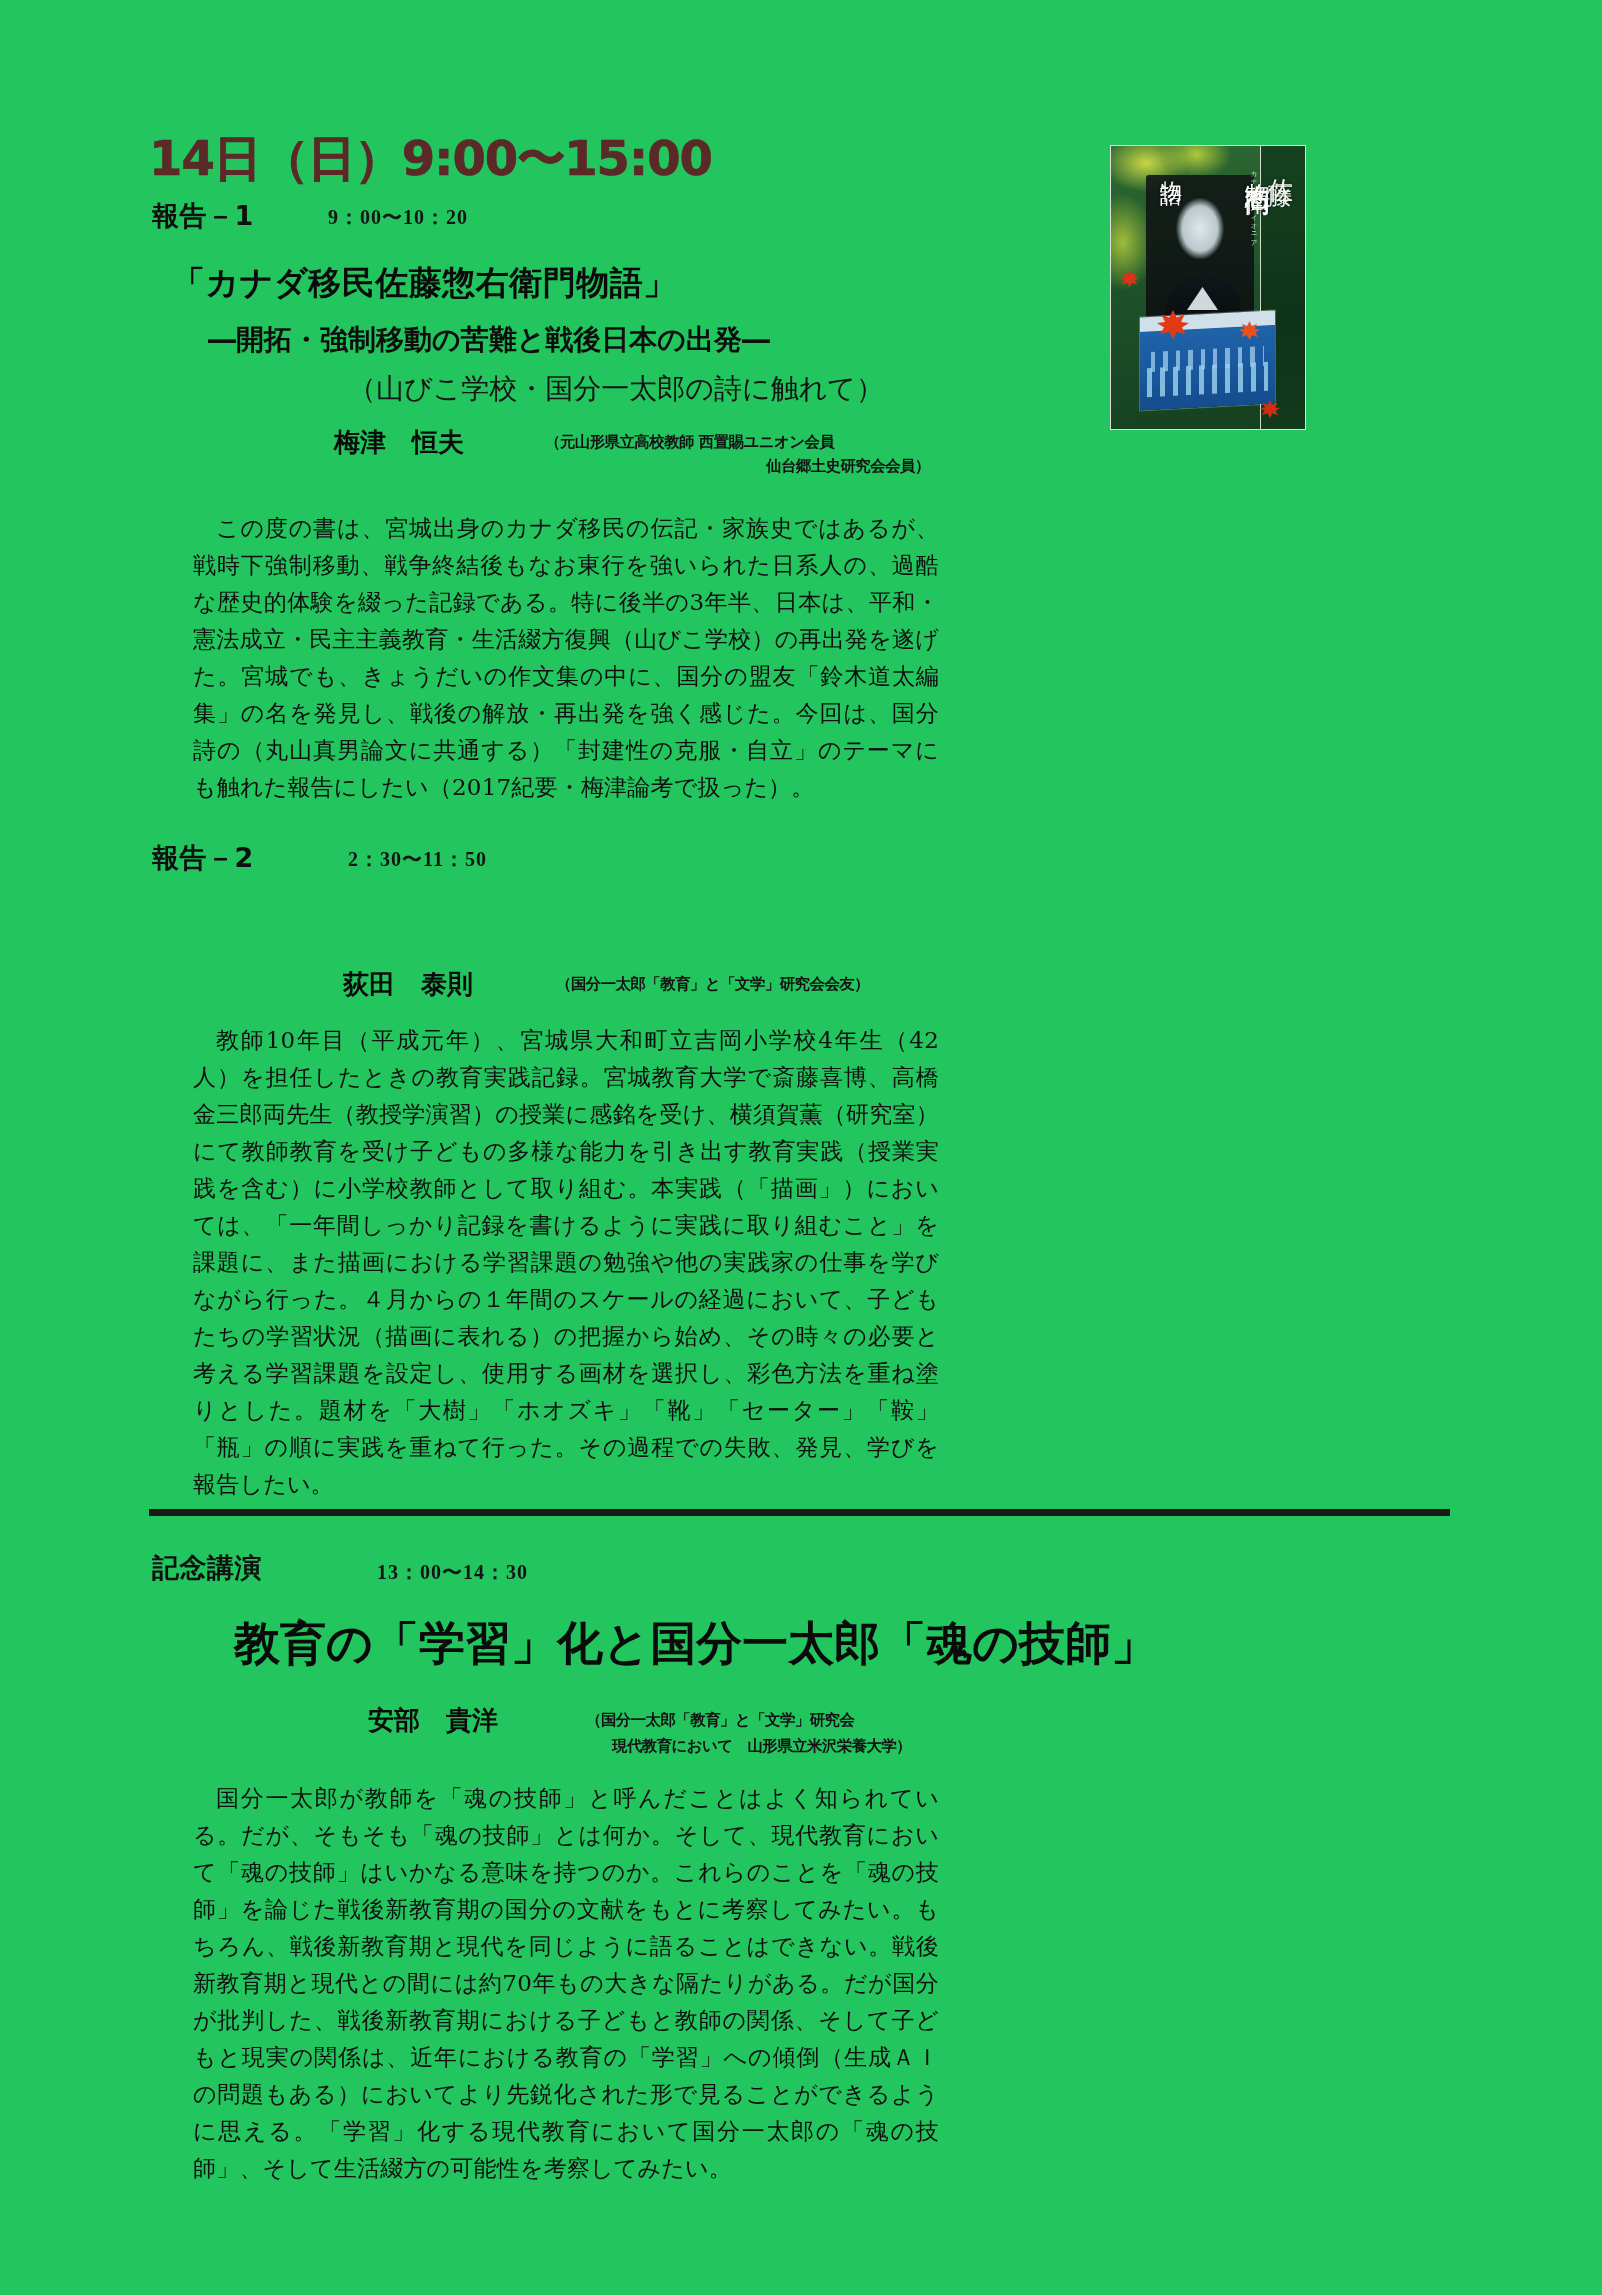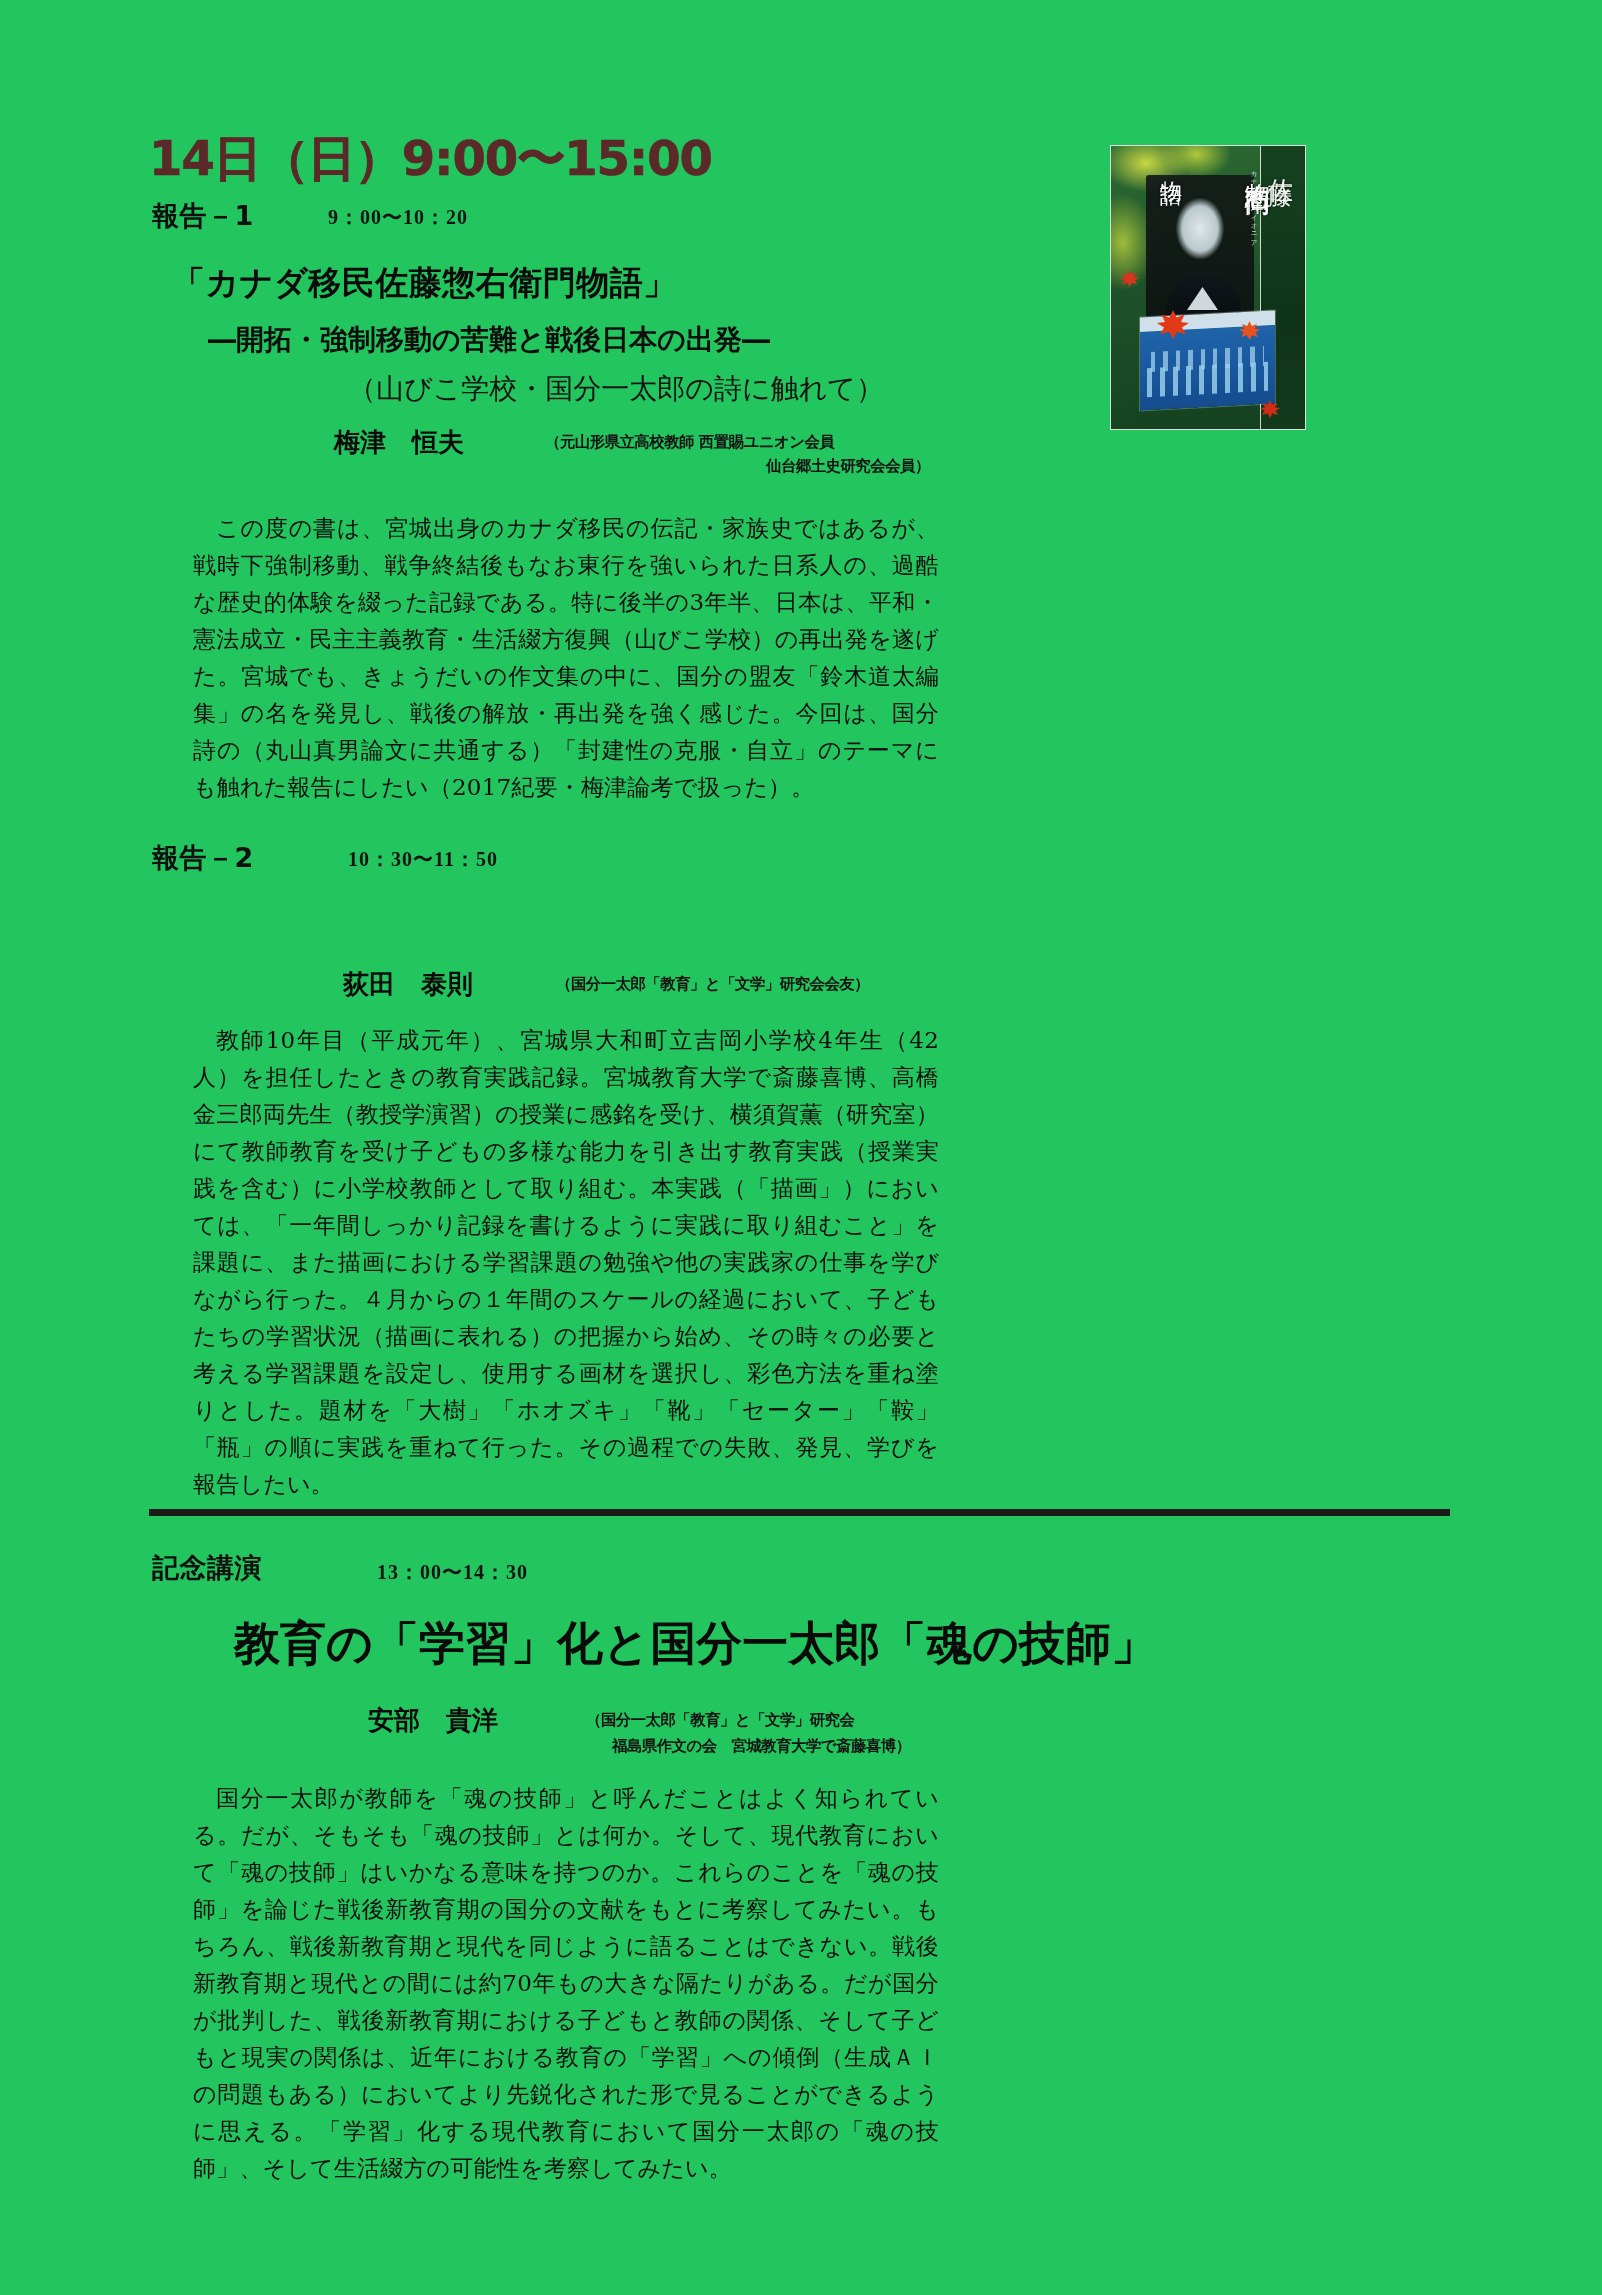--- a/index.html
+++ b/index.html
@@ -248,39 +248,39 @@
 
   <div class="speaker" style="left:334px; top:425px;">梅津　恒夫</div>
   <div class="affil" style="left:545px; top:432px;">（元山形県立高校教師 西置賜ユニオン会員</div>
   <div class="affil" style="left:766px; top:456px;">仙台郷土史研究会会員）</div>
 
   <div class="body-text" style="left:193px; top:510px; width:746px;">
     <p>この度の書は、宮城出身のカナダ移民の伝記・家族史ではあるが、戦時下強制移動、戦争終結後もなお東行を強いられた日系人の、過酷な歴史的体験を綴った記録である。特に後半の3年半、日本は、平和・憲法成立・民主主義教育・生活綴方復興（山びこ学校）の再出発を遂げた。宮城でも、きょうだいの作文集の中に、国分の盟友「鈴木道太編集」の名を発見し、戦後の解放・再出発を強く感じた。今回は、国分詩の（丸山真男論文に共通する）「封建性の克服・自立」のテーマにも触れた報告にしたい（2017紀要・梅津論考で扱った）。</p>
   </div>
 
   <div class="sect-label" style="left:152px; top:840px;">報告－2</div>
-  <div class="sect-time" style="left:348px; top:846px;">10：30〜11：50</div>
+  <div class="sect-time" style="left:348px; top:846px;">2：30〜11：50</div>
 
 
   <div class="speaker" style="left:343px; top:967px;">荻田　泰則</div>
   <div class="affil" style="left:556px; top:974px;">（国分一太郎「教育」と「文学」研究会会友）</div>
 
   <div class="body-text" style="left:193px; top:1022px; width:746px;">
     <p>教師10年目（平成元年）、宮城県大和町立吉岡小学校4年生（42人）を担任したときの教育実践記録。宮城教育大学で斎藤喜博、高橋金三郎両先生（教授学演習）の授業に感銘を受け、横須賀薫（研究室）にて教師教育を受け子どもの多様な能力を引き出す教育実践（授業実践を含む）に小学校教師として取り組む。本実践（「描画」）においては、「一年間しっかり記録を書けるように実践に取り組むこと」を課題に、また描画における学習課題の勉強や他の実践家の仕事を学びながら行った。４月からの１年間のスケールの経過において、子どもたちの学習状況（描画に表れる）の把握から始め、その時々の必要と考える学習課題を設定し、使用する画材を選択し、彩色方法を重ね塗りとした。題材を「大樹」「ホオズキ」「靴」「セーター」「鞍」「瓶」の順に実践を重ねて行った。その過程での失敗、発見、学びを報告したい。</p>
   </div>
 
   <div class="rule" style="left:149px; top:1509px; width:1301px; height:7px;"></div>
 
   <div class="sect-label" style="left:152px; top:1550px;">記念講演</div>
   <div class="sect-time" style="left:377px; top:1559px;">13：00〜14：30</div>
 
   <div class="talk-title" style="left:234px; top:1613px; font-size:46px; letter-spacing:0px;">教育の「学習」化と国分一太郎「魂の技師」</div>
 
   <div class="speaker" style="left:368px; top:1703px;">安部　貴洋</div>
   <div class="affil" style="left:586px; top:1710px;">（国分一太郎「教育」と「文学」研究会</div>
-  <div class="affil" style="left:612px; top:1736px;">福島県作文の会　宮城教育大学で斎藤喜博）</div>
+  <div class="affil" style="left:612px; top:1736px;">現代教育において　山形県立米沢栄養大学）</div>
 
   <div class="body-text" style="left:193px; top:1780px; width:746px;">
     <p>国分一太郎が教師を「魂の技師」と呼んだことはよく知られている。だが、そもそも「魂の技師」とは何か。そして、現代教育において「魂の技師」はいかなる意味を持つのか。これらのことを「魂の技師」を論じた戦後新教育期の国分の文献をもとに考察してみたい。もちろん、戦後新教育期と現代を同じように語ることはできない。戦後新教育期と現代との間には約70年もの大きな隔たりがある。だが国分が批判した、戦後新教育期における子どもと教師の関係、そして子どもと現実の関係は、近年における教育の「学習」への傾倒（生成ＡＩの問題もある）においてより先鋭化された形で見ることができるように思える。「学習」化する現代教育において国分一太郎の「魂の技師」、そして生活綴方の可能性を考察してみたい。</p>
   </div>
 
 </div>
 
 
 </body></html>

